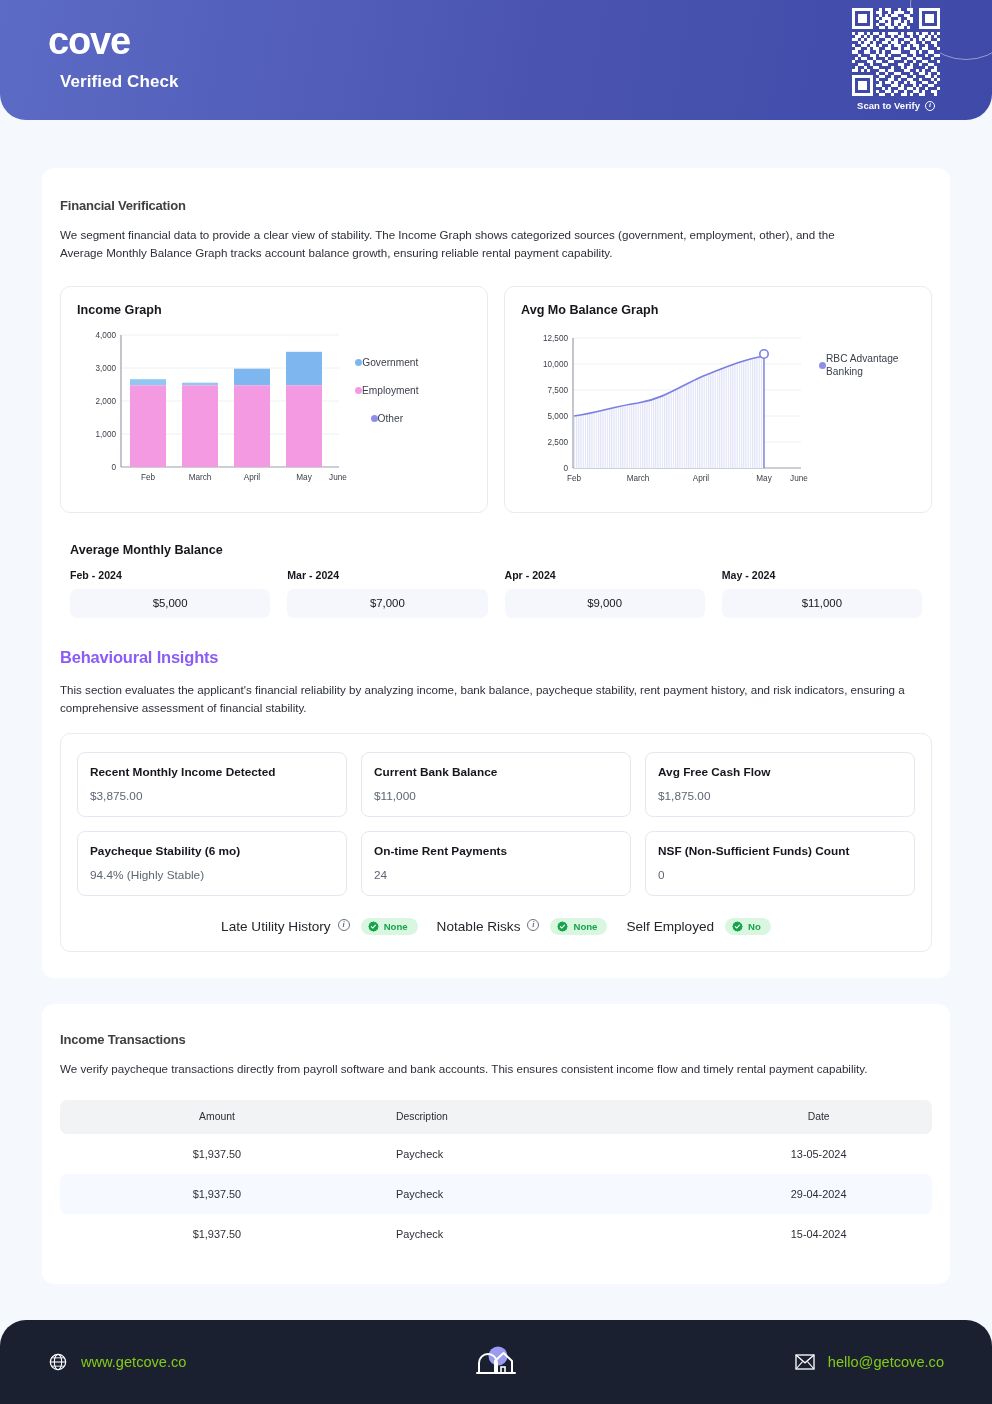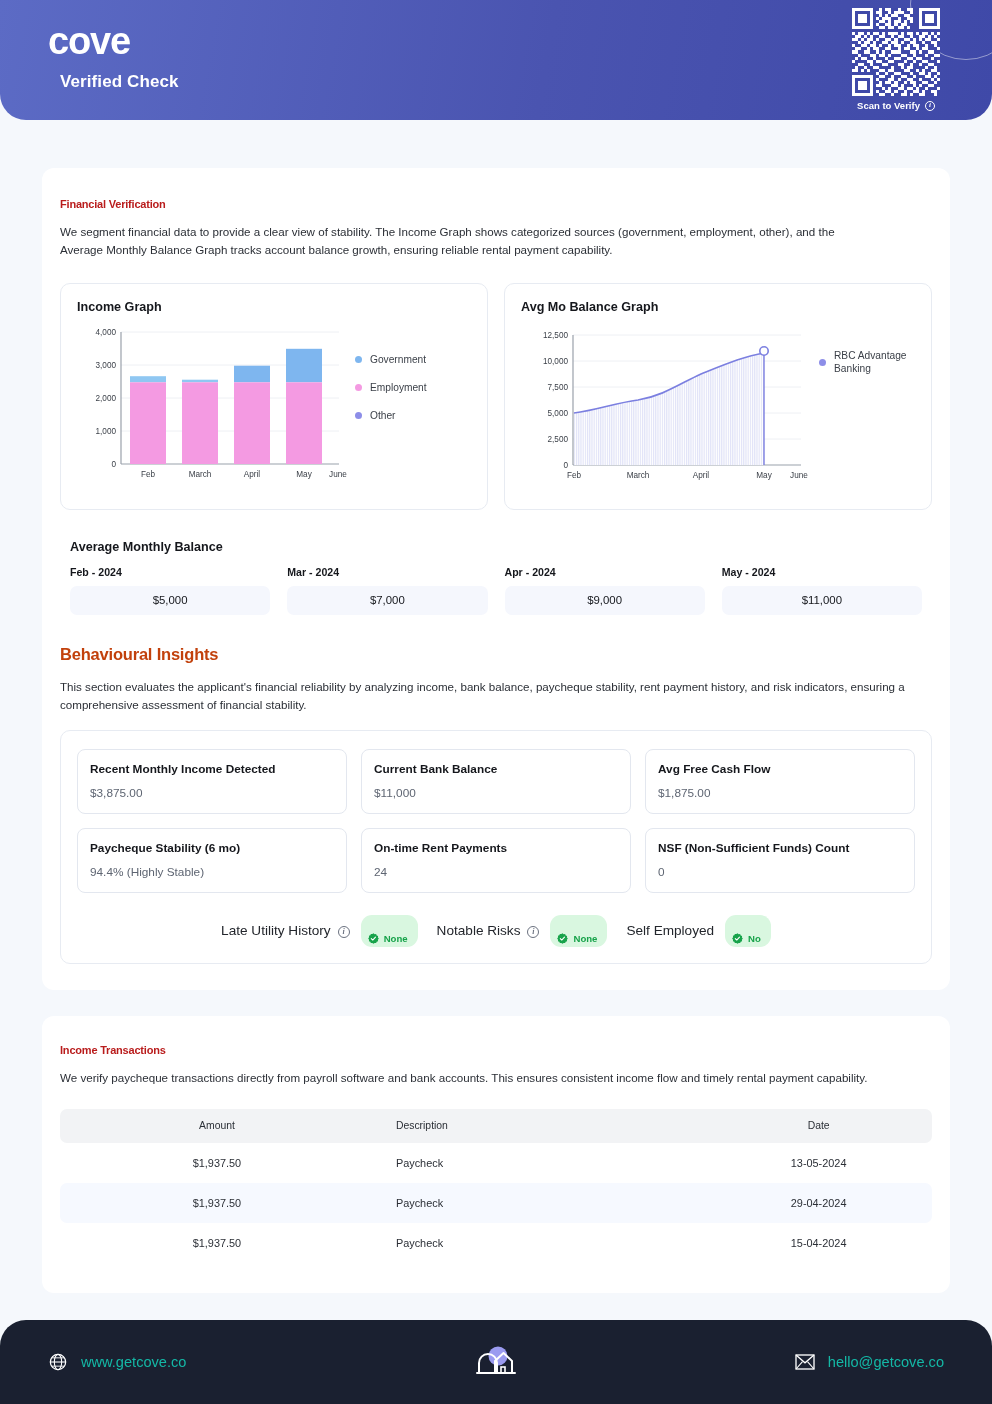--- a/index.html
+++ b/index.html
@@ -87,23 +87,23 @@
   
   .card {
     background: #ffffff;
     border-radius: 12px;
     margin: 0 42px;
   }
   .card.c1 { margin-top: 48px; padding: 30px 0 26px 0; }
   .card.c2 { margin-top: 26px; padding: 28px 0 30px 0; }
 
   .sec-title {
-    font-size: 11px;
+    font-size: 13px;
     font-weight: 700;
-    color: #b91c1c;
+    color: #404040;
     padding: 0 18px;
     letter-spacing: -0.2px;
   }
   .sec-desc {
     font-size: 11.6px;
     line-height: 1.55;
     color: #2b2f36;
     padding: 0 18px;
     margin-top: 13px;
     max-width: 852px;
@@ -129,24 +129,24 @@
     color: #15171c;
     margin-bottom: 6px;
   }
   .chart-body { display: flex; align-items: flex-start; }
   .plot-wrap { position: relative; }
 
   .legend { padding-top: 34px; padding-left: 8px; }
   .legend-item {
     display: flex;
     align-items: center;
-    gap: 8px;
     margin-bottom: 17px;
     font-size: 10.2px;
     color: #3c4149;
+    justify-content: center;
   }
   .legend-dot { width: 7px; height: 7px; border-radius: 50%; flex: none; }
   .legend-multi { line-height: 1.25; }
 
   
   .amb-title {
     font-size: 12.6px;
     font-weight: 700;
     color: #15171c;
     padding: 0 28px;
@@ -167,21 +167,21 @@
     height: 29px;
     display: flex;
     align-items: center;
     justify-content: center;
     font-size: 11.4px;
     color: #15171c;
   }
 
   
   .bi-wrap { padding: 0 18px; margin-top: 30px; }
-  .bi-title { font-size: 16.5px; font-weight: 700; color: #c2410c; letter-spacing: -0.2px; }
+  .bi-title { font-size: 16.5px; font-weight: 700; color: #8b5cf6; letter-spacing: -0.2px; }
   .bi-desc {
     font-size: 11.6px;
     line-height: 1.55;
     color: #2b2f36;
     margin-top: 14px;
     max-width: 860px;
   }
   .bi-panel {
     border: 1px solid #e7ebf2;
     border-radius: 10px;
@@ -204,33 +204,33 @@
 
   .badge-row {
     display: flex;
     align-items: center;
     justify-content: center;
     gap: 11px;
     margin-top: 22px;
   }
   .badge-label {
     display: flex;
-    align-items: flex-end;
+    align-items: flex-start;
     gap: 7px;
     font-size: 13.6px;
     color: #23262c;
   }
   .badge-label .info-ico { color: #6b7280; width: 12px; height: 12px; font-size: 8px; }
   .badge {
     display: inline-flex;
     align-items: center;
     gap: 5px;
     background: #d9f7e0;
     border-radius: 11px;
-    padding: 18px 10px 3px 7px;
+    padding: 3px 10px 3px 7px;
     font-size: 9.6px;
     font-weight: 700;
     color: #17a34a;
     margin-right: 8px;
   }
   .seal { width: 11px; height: 11px; flex: none; display: block; }
 
   
   .tx-table { padding: 0 18px; margin-top: 22px; }
   .tx-head {
@@ -262,21 +262,21 @@
     border-top-left-radius: 26px;
     border-top-right-radius: 26px;
     display: flex;
     align-items: center;
     padding: 0 48px;
   }
   .foot-item {
     display: flex;
     align-items: center;
     gap: 13px;
-    color: #14b8a6;
+    color: #84cc16;
     font-size: 14.6px;
   }
   .foot-left { flex: 1; }
   .foot-right { flex: 1; justify-content: flex-end; }
   .foot-center { flex: none; }
 </style>
 </head>
 <body>
 
 <div class="header">

